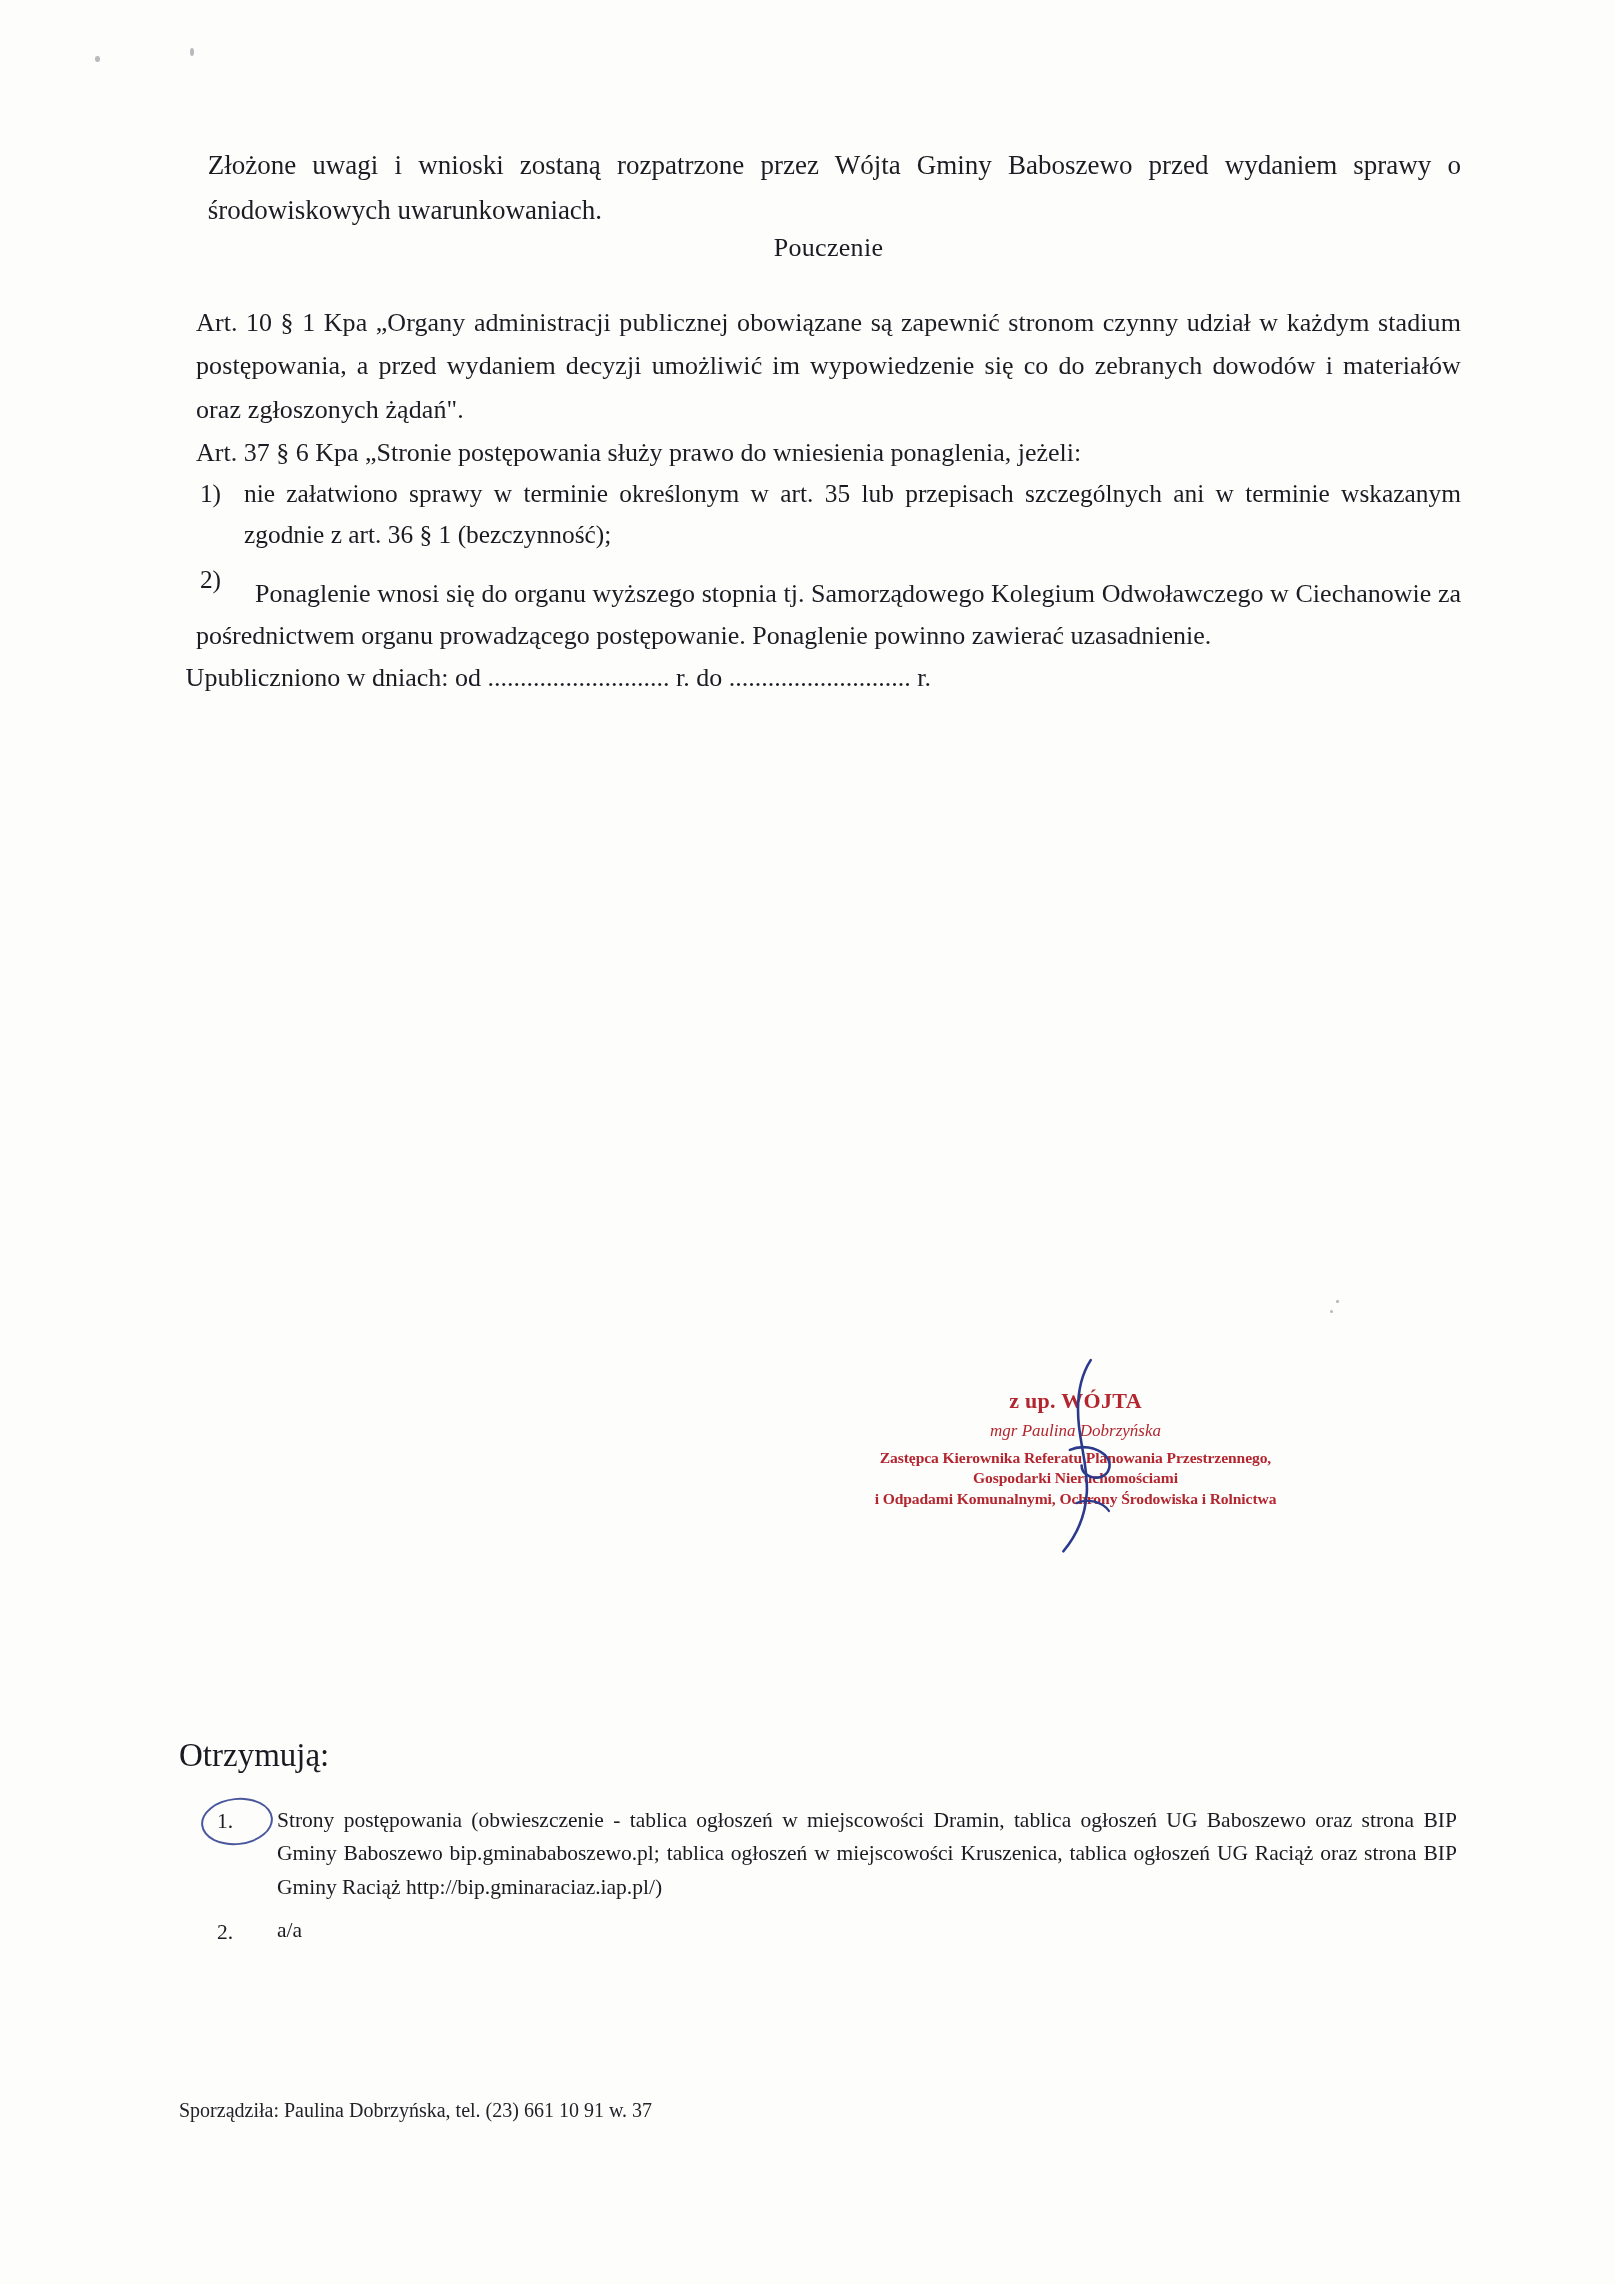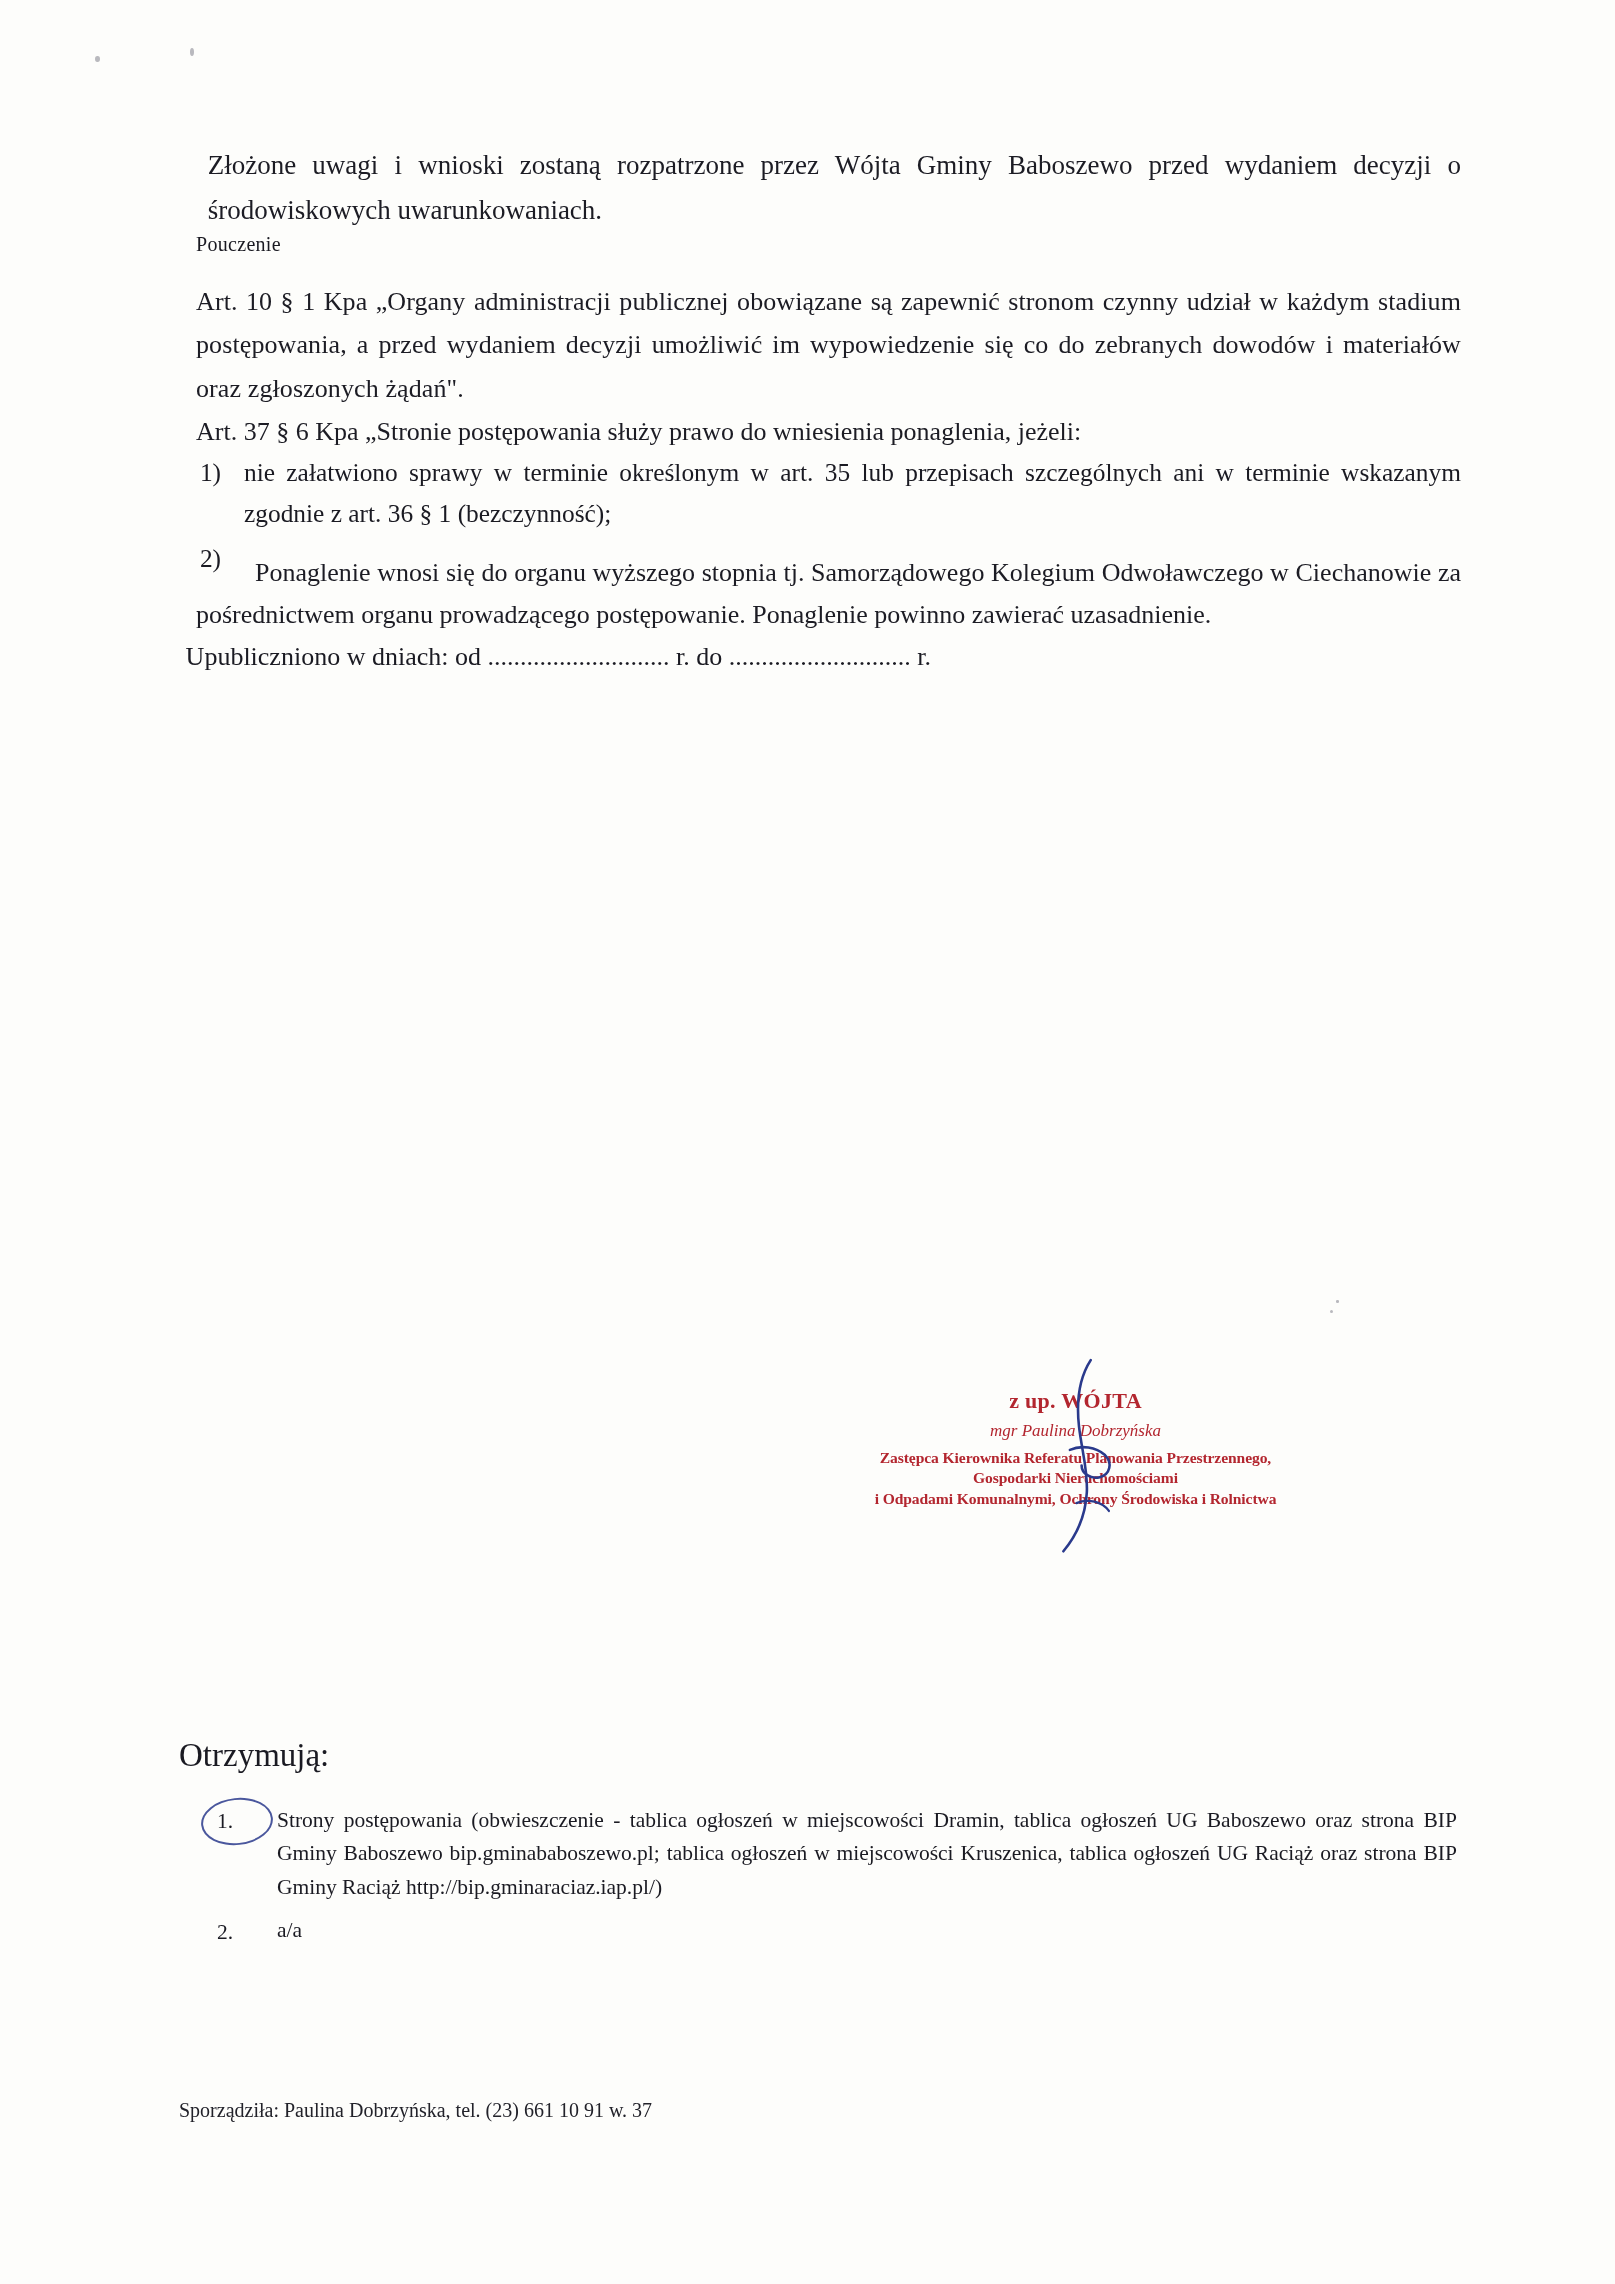--- a/index.html
+++ b/index.html
@@ -49,22 +49,23 @@
 
   .intro {
     font-size: 27px;
     line-height: 1.66;
     text-align: justify;
     margin-bottom: 78px;
     padding-left: 11.7px;
   }
 
   .heading-center {
-    font-size: 20px;
-    margin-bottom: 24px;
+    text-align: center;
+    font-size: 26px;
+    margin-bottom: 38px;
     letter-spacing: 0.3px;
   }
 
   .zgodnie {
     font-size: 26px;
     margin-left: -9px;
     margin-bottom: 43px;
     color: #33333c;
   }
 
@@ -210,21 +211,21 @@
 
 <div class="page">
 
   <div class="speckle" style="left:95px;top:56px;width:4.6px;height:5.9px;"></div>
   <div class="speckle" style="left:190px;top:48px;width:3.9px;height:7.8px;"></div>
   <div class="speckle" style="left:1330px;top:1310px;width:3.3px;height:3.3px;"></div>
   <div class="speckle" style="left:1336px;top:1300px;width:2.6px;height:2.6px;"></div>
 
   <div class="content">
 
-    <div class="para intro">Złożone uwagi i wnioski zostaną rozpatrzone przez Wójta Gminy Baboszewo przed wydaniem decyzji o środowiskowych uwarunkowaniach.</div>
+    <div class="para intro">Złożone uwagi i wnioski zostaną rozpatrzone przez Wójta Gminy Baboszewo przed wydaniem sprawy o środowiskowych uwarunkowaniach.</div>
 
     <div class="heading-center">Pouczenie</div>
 
 
     <div class="para art10">Art. 10 § 1 Kpa „Organy administracji publicznej obowiązane są zapewnić stronom czynny udział w każdym stadium postępowania, a przed wydaniem decyzji umożliwić im wypowiedzenie się co do zebranych dowodów i materiałów oraz zgłoszonych żądań".</div>
 
     <div class="para art37">Art. 37 § 6 Kpa „Stronie postępowania służy prawo do wniesienia ponaglenia, jeżeli:</div>
 
     <ol class="kpa-list">
       <li>

